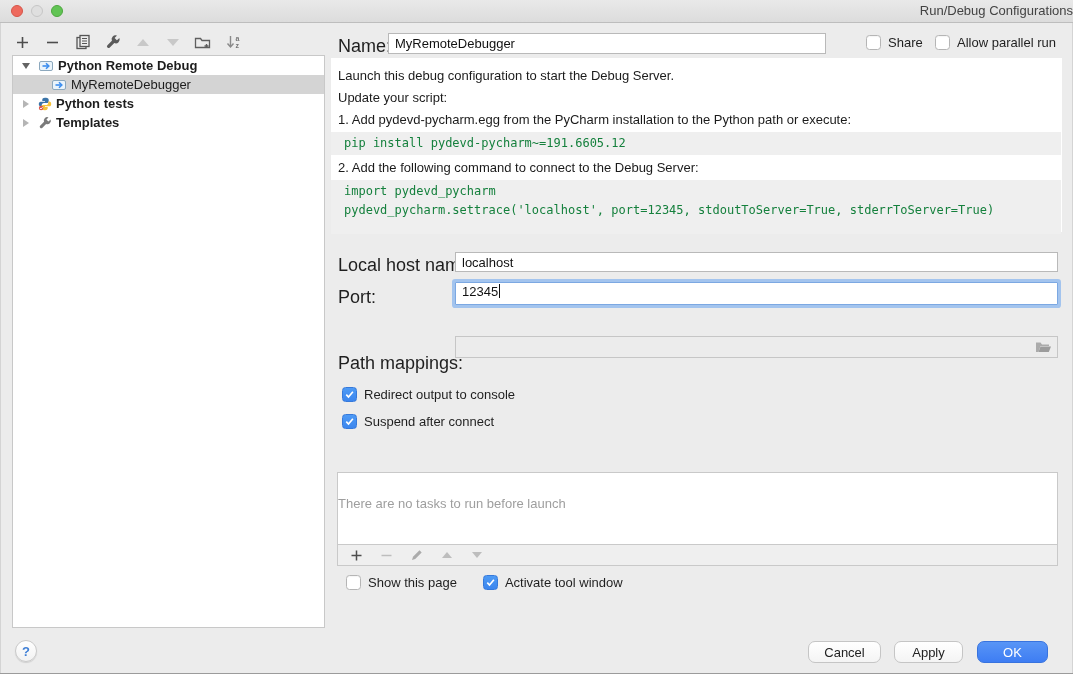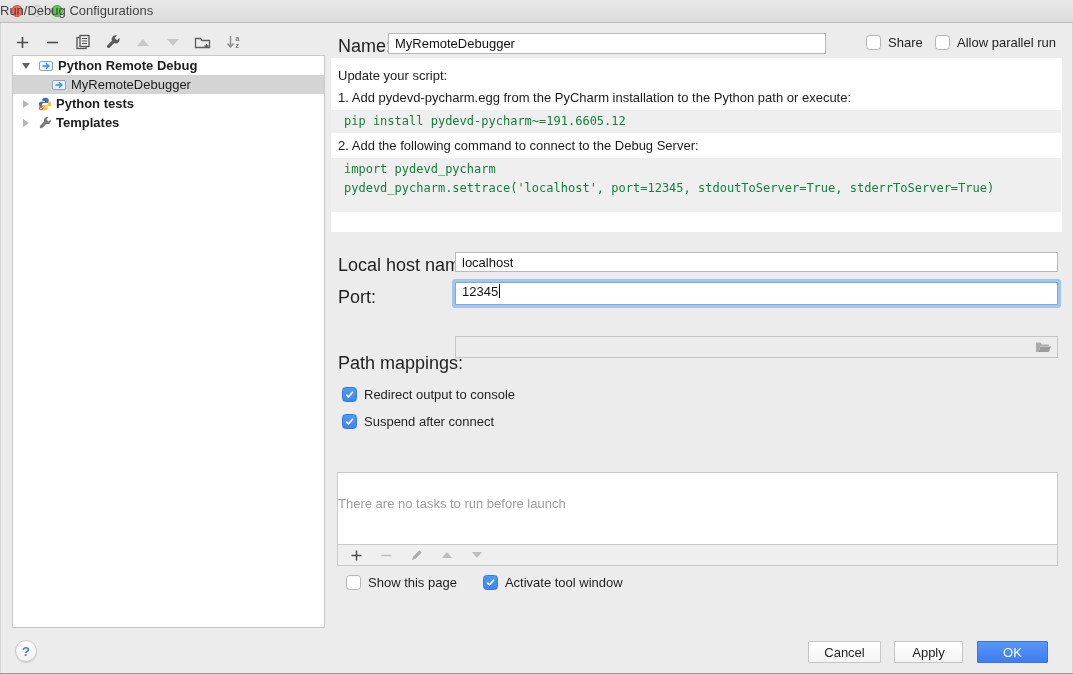--- a/index.html
+++ b/index.html
@@ -11,21 +11,21 @@
   }
   .window{position:relative;width:1073px;height:674px;background:#ECECEC;
     box-shadow:inset 0 0 0 1px rgba(0,0,0,0.10);box-sizing:border-box;}
   
   .titlebar{position:absolute;left:0;top:0;width:100%;height:22px;
     background:linear-gradient(#E9E9E9,#DCDCDC);border-bottom:1px solid #BDBDBD;}
   .traffic{position:absolute;top:5px;width:12px;height:12px;border-radius:50%;box-sizing:border-box;}
   .t-red{left:11px;background:#EE6A5E;border:1px solid #D65549;}
   .t-min{left:31px;background:#DFDFDF;border:1px solid #C6C6C6;}
   .t-grn{left:51px;background:#61C454;border:1px solid #4EA73F;}
-  .title-text{position:absolute;left:0;right:0;top:3px;text-align:left;
+  .title-text{position:absolute;left:0;right:0;top:3px;text-align:right;
     font-size:13px;color:#434343;}
   
   .left-toolbar{position:absolute;left:14px;top:30px;height:24px;display:flex;align-items:center;gap:13px;}
   .tbi{width:17px;height:17px;display:flex;align-items:center;justify-content:center;}
   .tri-up{width:0;height:0;border-left:6px solid transparent;border-right:6px solid transparent;border-bottom:7px solid #C8C8C8;}
   .tri-down{width:0;height:0;border-left:6px solid transparent;border-right:6px solid transparent;border-top:7px solid #C8C8C8;}
   .sort-wrap{display:flex;align-items:center;gap:1px;}
   .sort-letters{display:flex;flex-direction:column;font-size:7px;line-height:7px;color:#777;font-weight:bold;}
   
   .tree-panel{position:absolute;left:12px;top:55px;width:313px;height:573px;
@@ -84,21 +84,21 @@
   .tasks-box{position:absolute;left:6px;top:447px;width:721px;height:73px;background:#fff;
     border:1px solid #C9C9C9;box-sizing:border-box;}
   .tasks-empty{margin-top:23px;color:#9E9E9E;font-size:13px;}
   .tasks-toolbar{position:absolute;left:6px;top:519px;width:721px;height:22px;background:#EFEFEF;
     border:1px solid #C9C9C9;box-sizing:border-box;display:flex;align-items:center;gap:13px;padding-left:10px;}
   .mini-tri-up{width:0;height:0;border-left:5.5px solid transparent;border-right:5.5px solid transparent;border-bottom:6.5px solid #BDBDBD;}
   .mini-tri-down{width:0;height:0;border-left:5.5px solid transparent;border-right:5.5px solid transparent;border-top:6.5px solid #BDBDBD;}
   .bottom-cbs{position:absolute;left:15px;top:550px;display:flex;align-items:center;gap:7px;font-size:13px;}
   .bottom-cbs .gap{width:12px;}
   
-  .btn{position:absolute;top:641px;height:22px;border-radius:1px;font-size:13px;
+  .btn{position:absolute;top:641px;height:22px;border-radius:7px;font-size:13px;
     display:flex;align-items:center;justify-content:center;box-sizing:border-box;cursor:default;}
   .btn-plain{background:linear-gradient(#FFFFFF,#F4F4F4);border:1px solid #C5C5C5;color:#222;}
   .btn-cancel{left:808px;width:73px;}
   .btn-apply{left:894px;width:69px;}
   .btn-ok{left:977px;width:71px;background:linear-gradient(#5895F6,#3E7DF3);border:1px solid #3873DE;color:#fff;}
   .bottom-edge{position:absolute;left:0;bottom:0;width:100%;height:1px;background:#9B9B9B;}
 </style>
 </head>
 <body>
 
@@ -211,20 +211,21 @@
     <div class="cb-row share-row">
       <span class="cb unchecked"></span>
       <span>Share</span>
     </div>
     <div class="cb-row parallel-row">
       <span class="cb unchecked"></span>
       <span>Allow parallel run</span>
     </div>
 
     <div class="desc">
+      <div class="desc-line">Launch this debug configuration to start the Debug Server.</div>
       <div class="desc-line">Update your script:</div>
       <div class="desc-line">1. Add pydevd-pycharm.egg from the PyCharm installation to the Python path or execute:</div>
       <div class="code-block">pip install pydevd-pycharm~=191.6605.12</div>
       <div class="desc-line">2. Add the following command to connect to the Debug Server:</div>
       <div class="code-block code-tall">
         <div>import pydevd_pycharm</div>
         <div>pydevd_pycharm.settrace('localhost', port=12345, stdoutToServer=True, stderrToServer=True)</div>
       </div>
     </div>
 

